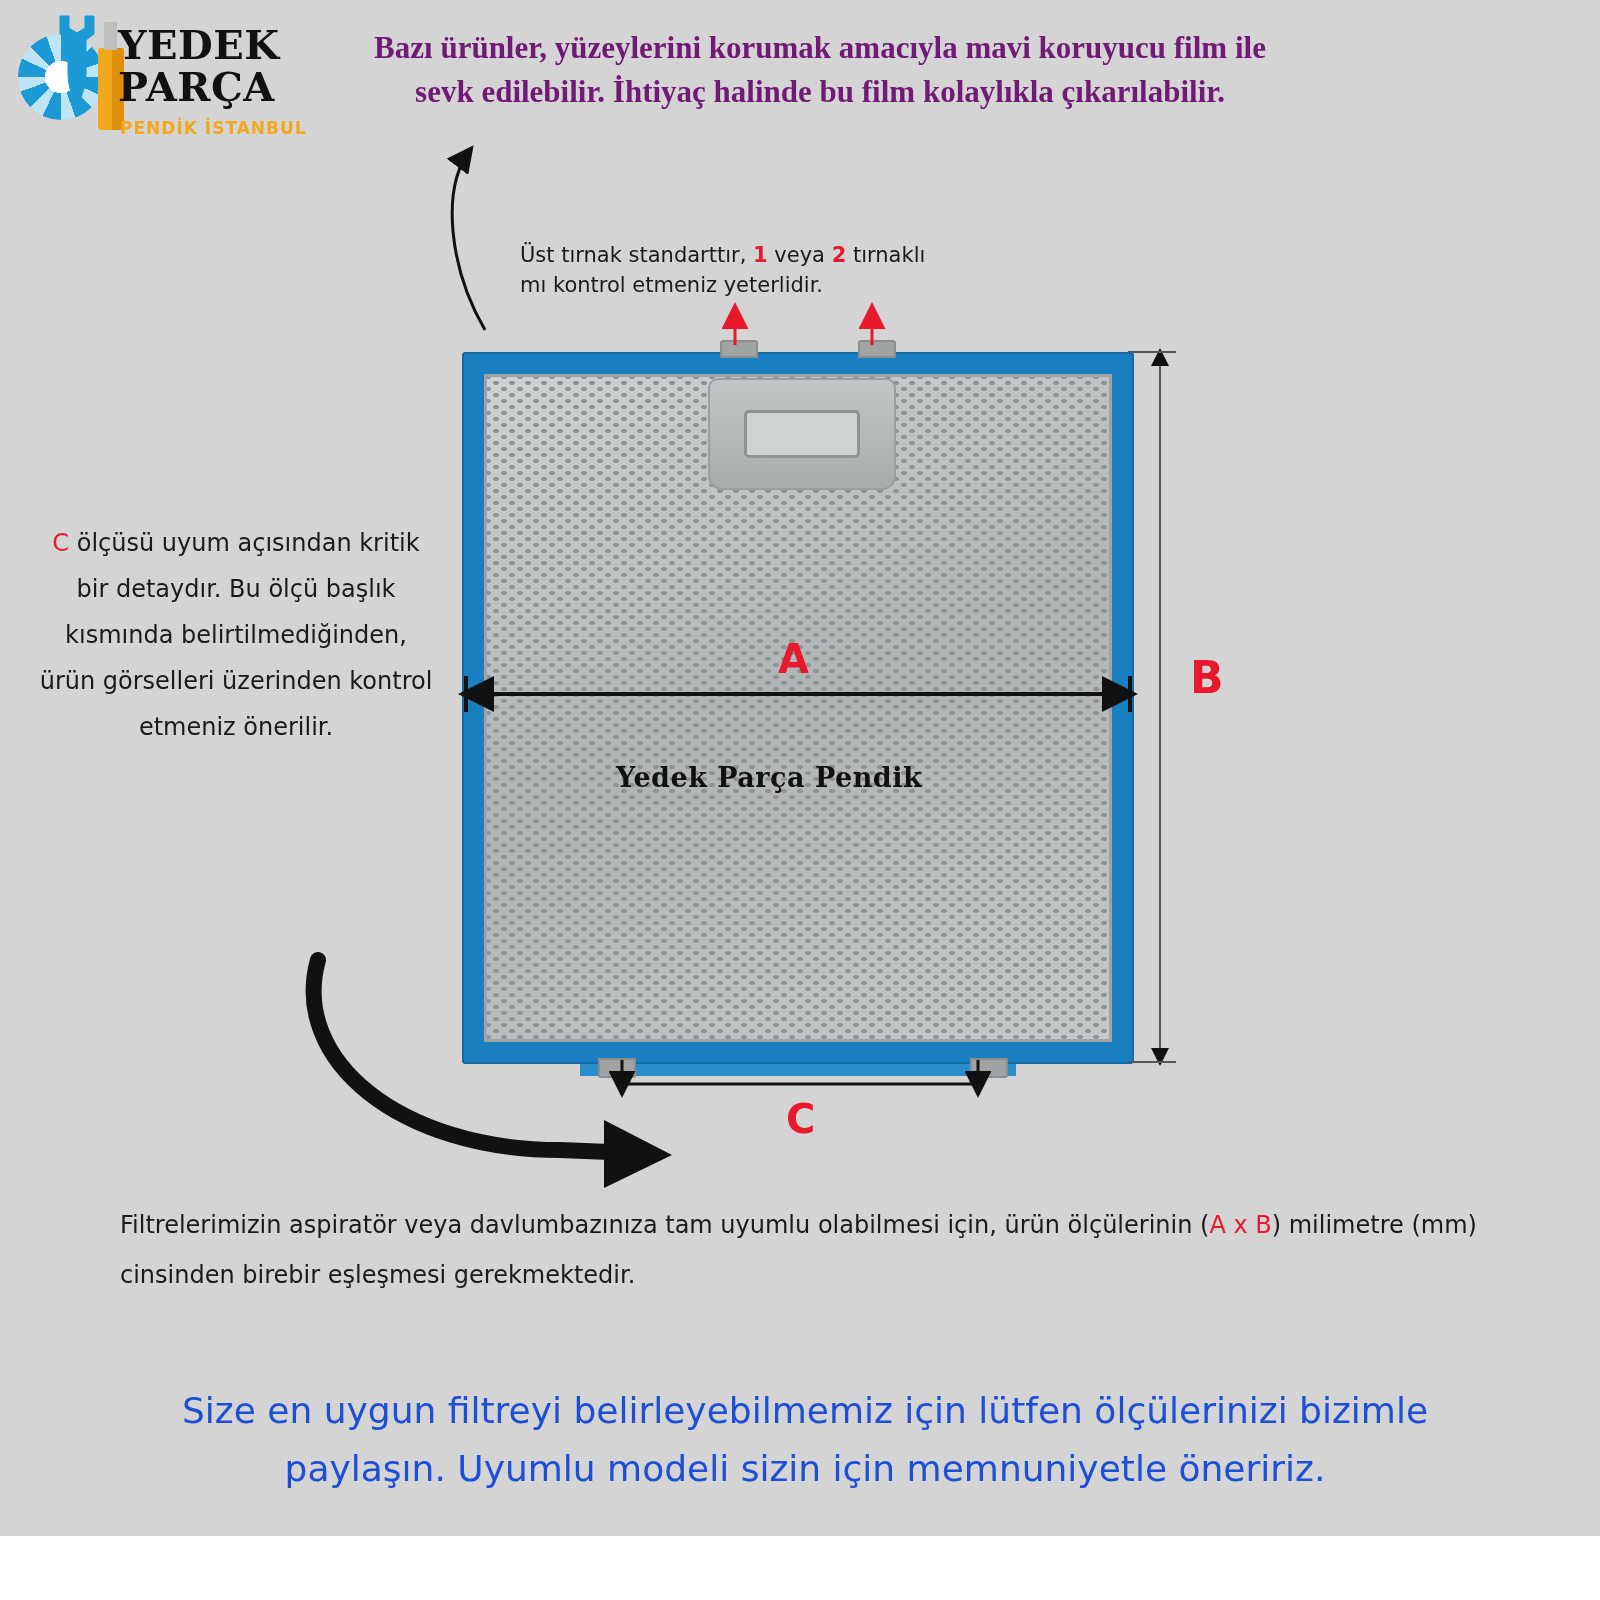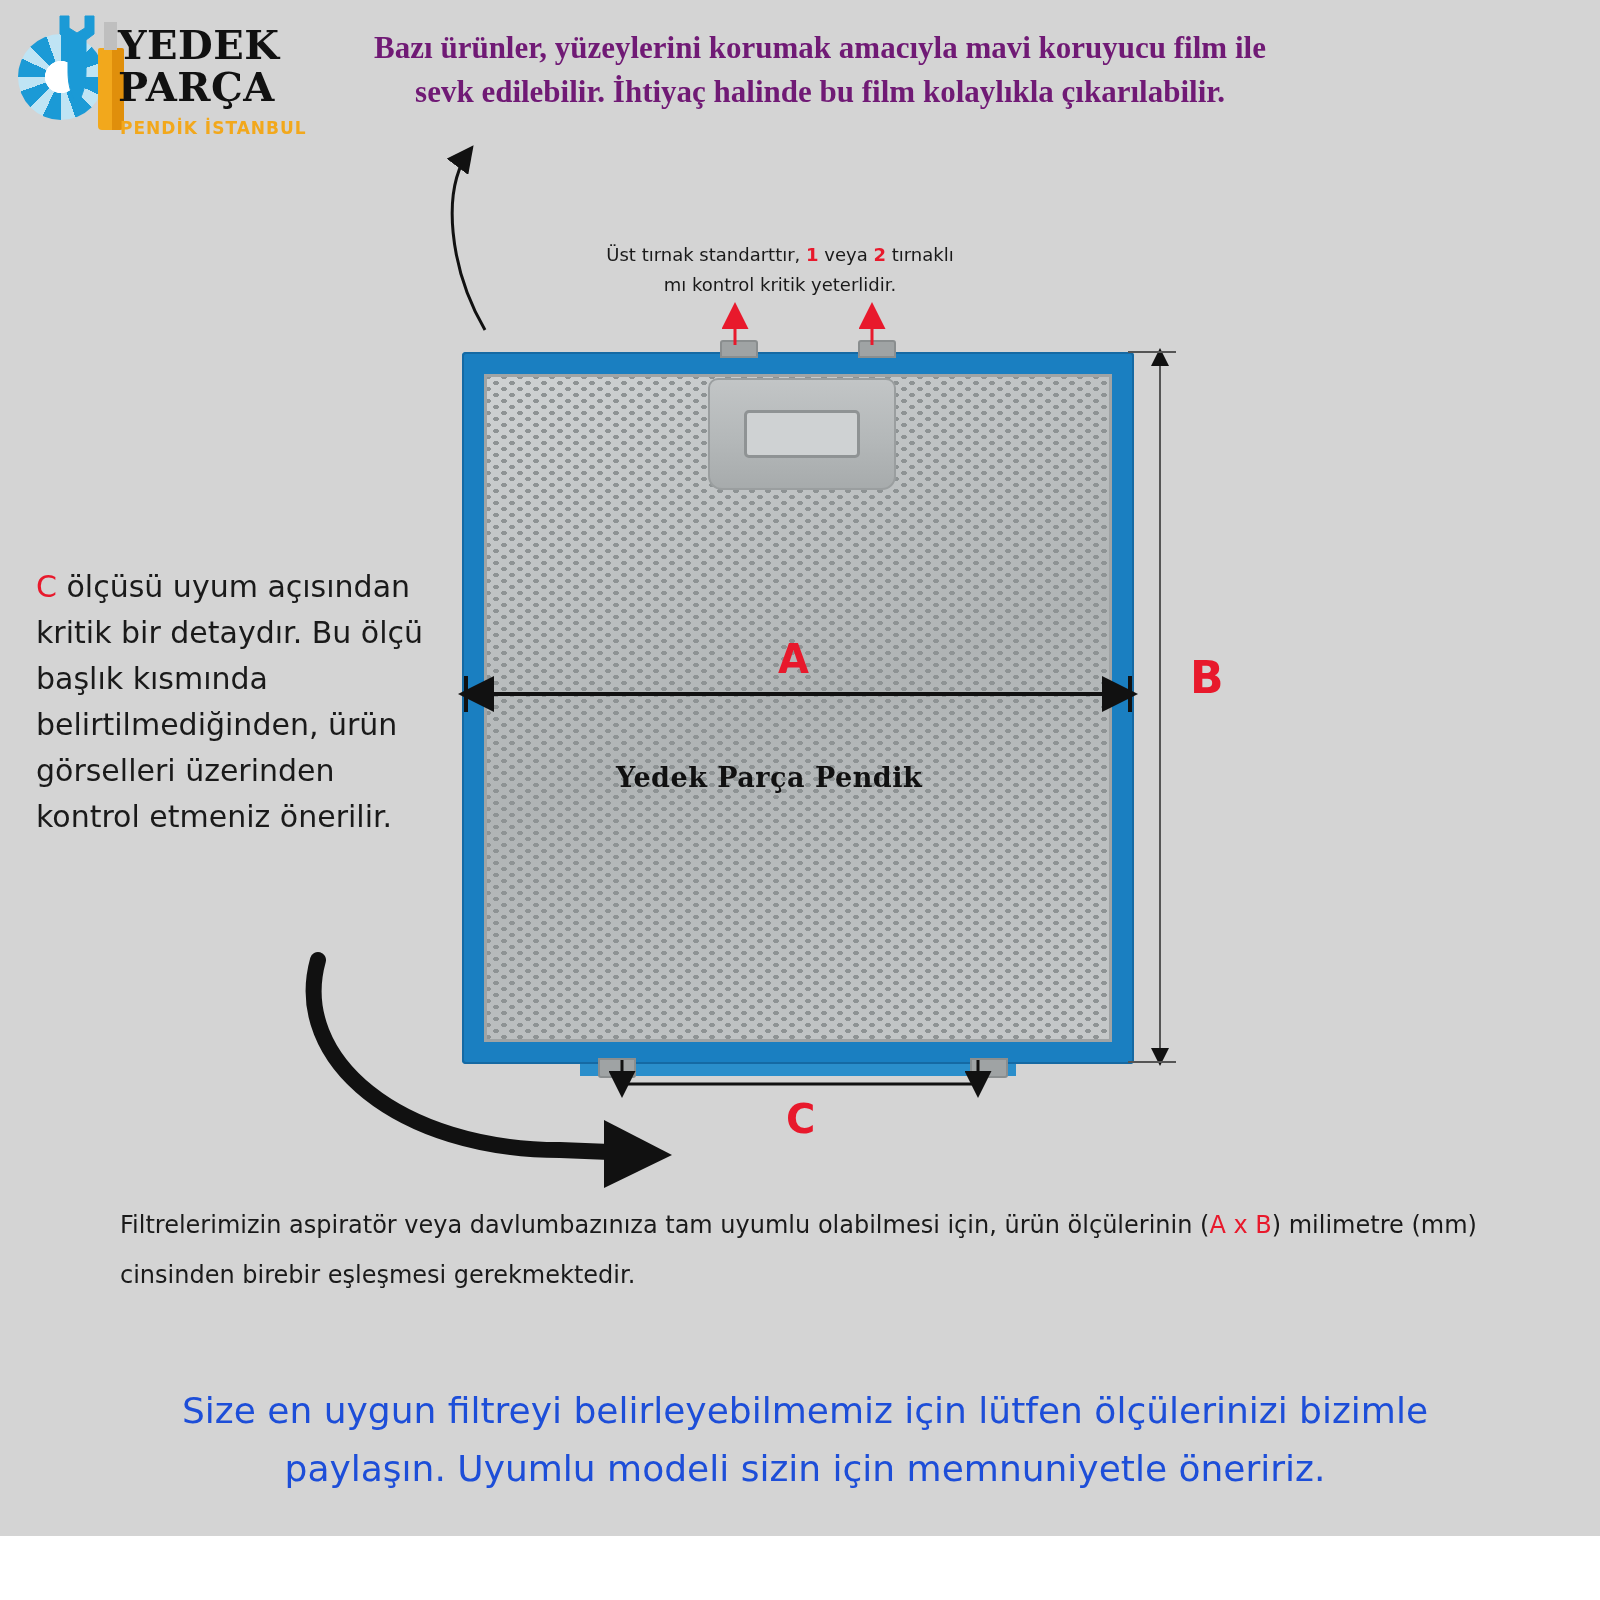--- a/index.html
+++ b/index.html
@@ -100,22 +100,21 @@
     line-height: 44px;
     color: #701a75;
   }
 
   
   #tab-note {
     position: absolute;
     left: 520px;
     top: 240px;
     width: 520px;
-    text-align: center;
-    font-size: 18px;
+    font-size: 21px;
     line-height: 30px;
     color: #1a1a1a;
   }
   #tab-note .num { color: #e8192c; font-weight: bold; }
 
   
   #filter {
     position: absolute;
     left: 462px;
     top: 352px;
@@ -216,25 +215,24 @@
     letter-spacing: 0.5px;
     margin-top: 44px;
   }
 
   
   #left-note {
     position: absolute;
     left: 36px;
     top: 520px;
     width: 400px;
-    text-align: left;
-    font-size: 30px;
+    text-align: center;
+    font-size: 24px;
     line-height: 46px;
     color: #1a1a1a;
-    margin-top: 44px;
   }
   #left-note .hl { color: #e8192c; }
 
   
   #bottom-note {
     position: absolute;
     left: 120px;
     top: 1200px;
     width: 1370px;
     font-size: 24px;
@@ -278,21 +276,21 @@
       <span>YEDEK</span><br>
       <span>PARÇA</span>
     </div>
     <div class="sub">PENDİK İSTANBUL</div>
   </div>
 
   <div id="headline">Bazı ürünler, yüzeylerini korumak amacıyla mavi koruyucu film ile sevk edilebilir. İhtiyaç halinde bu film kolaylıkla çıkarılabilir.</div>
 
   <div id="tab-note">
     <span>Üst tırnak standarttır, </span><span class="num">1</span><span> veya </span><span class="num">2</span><span> tırnaklı</span><br>
-    <span>mı kontrol kritik yeterlidir.</span>
+    <span>mı kontrol etmeniz yeterlidir.</span>
   </div>
 
   <div id="filter">
     <div class="frame">
       <div class="frame-inner"></div>
     </div>
     <div class="tab-top t1"></div>
     <div class="tab-top t2"></div>
     <div class="handle">
       <div class="handle-slot"></div>

